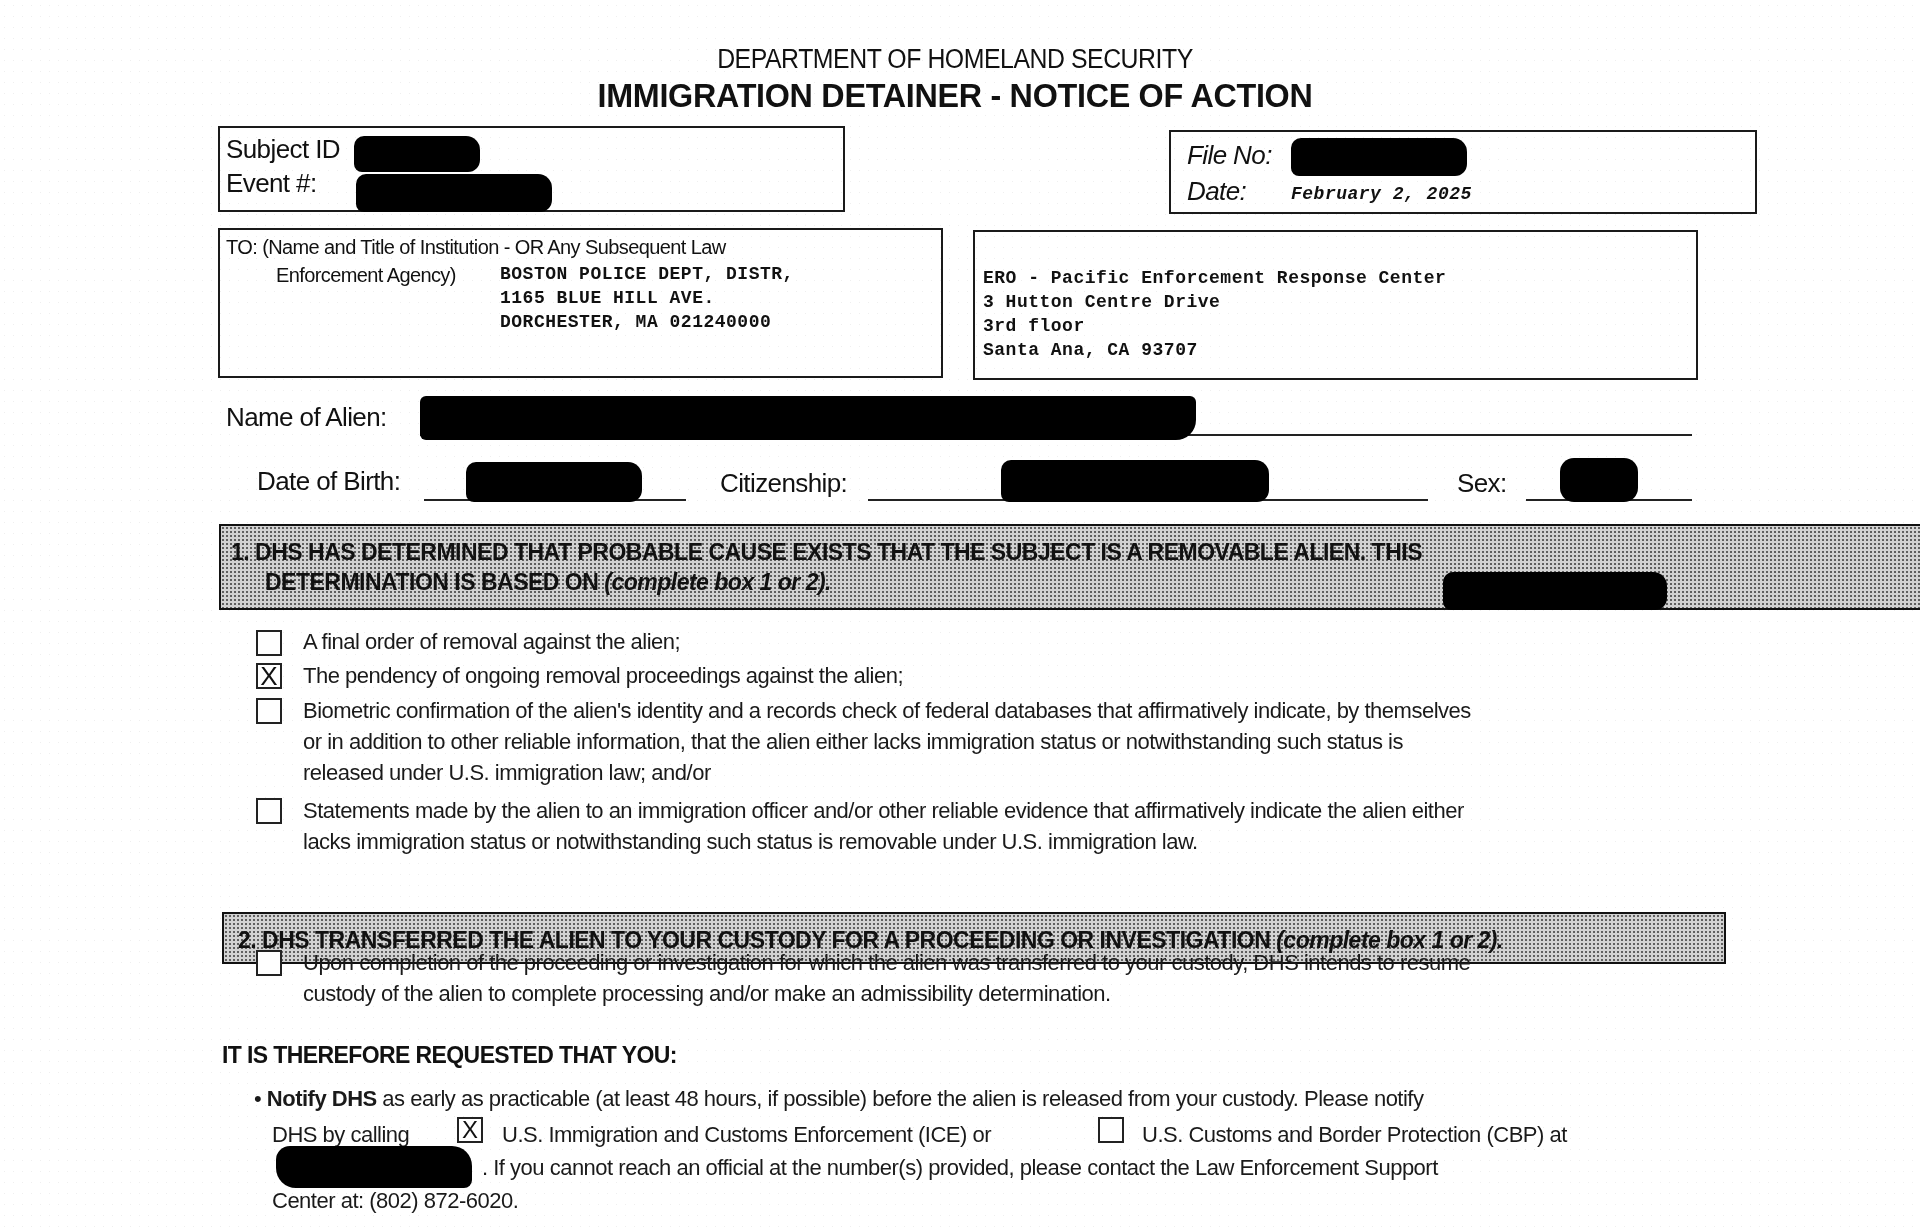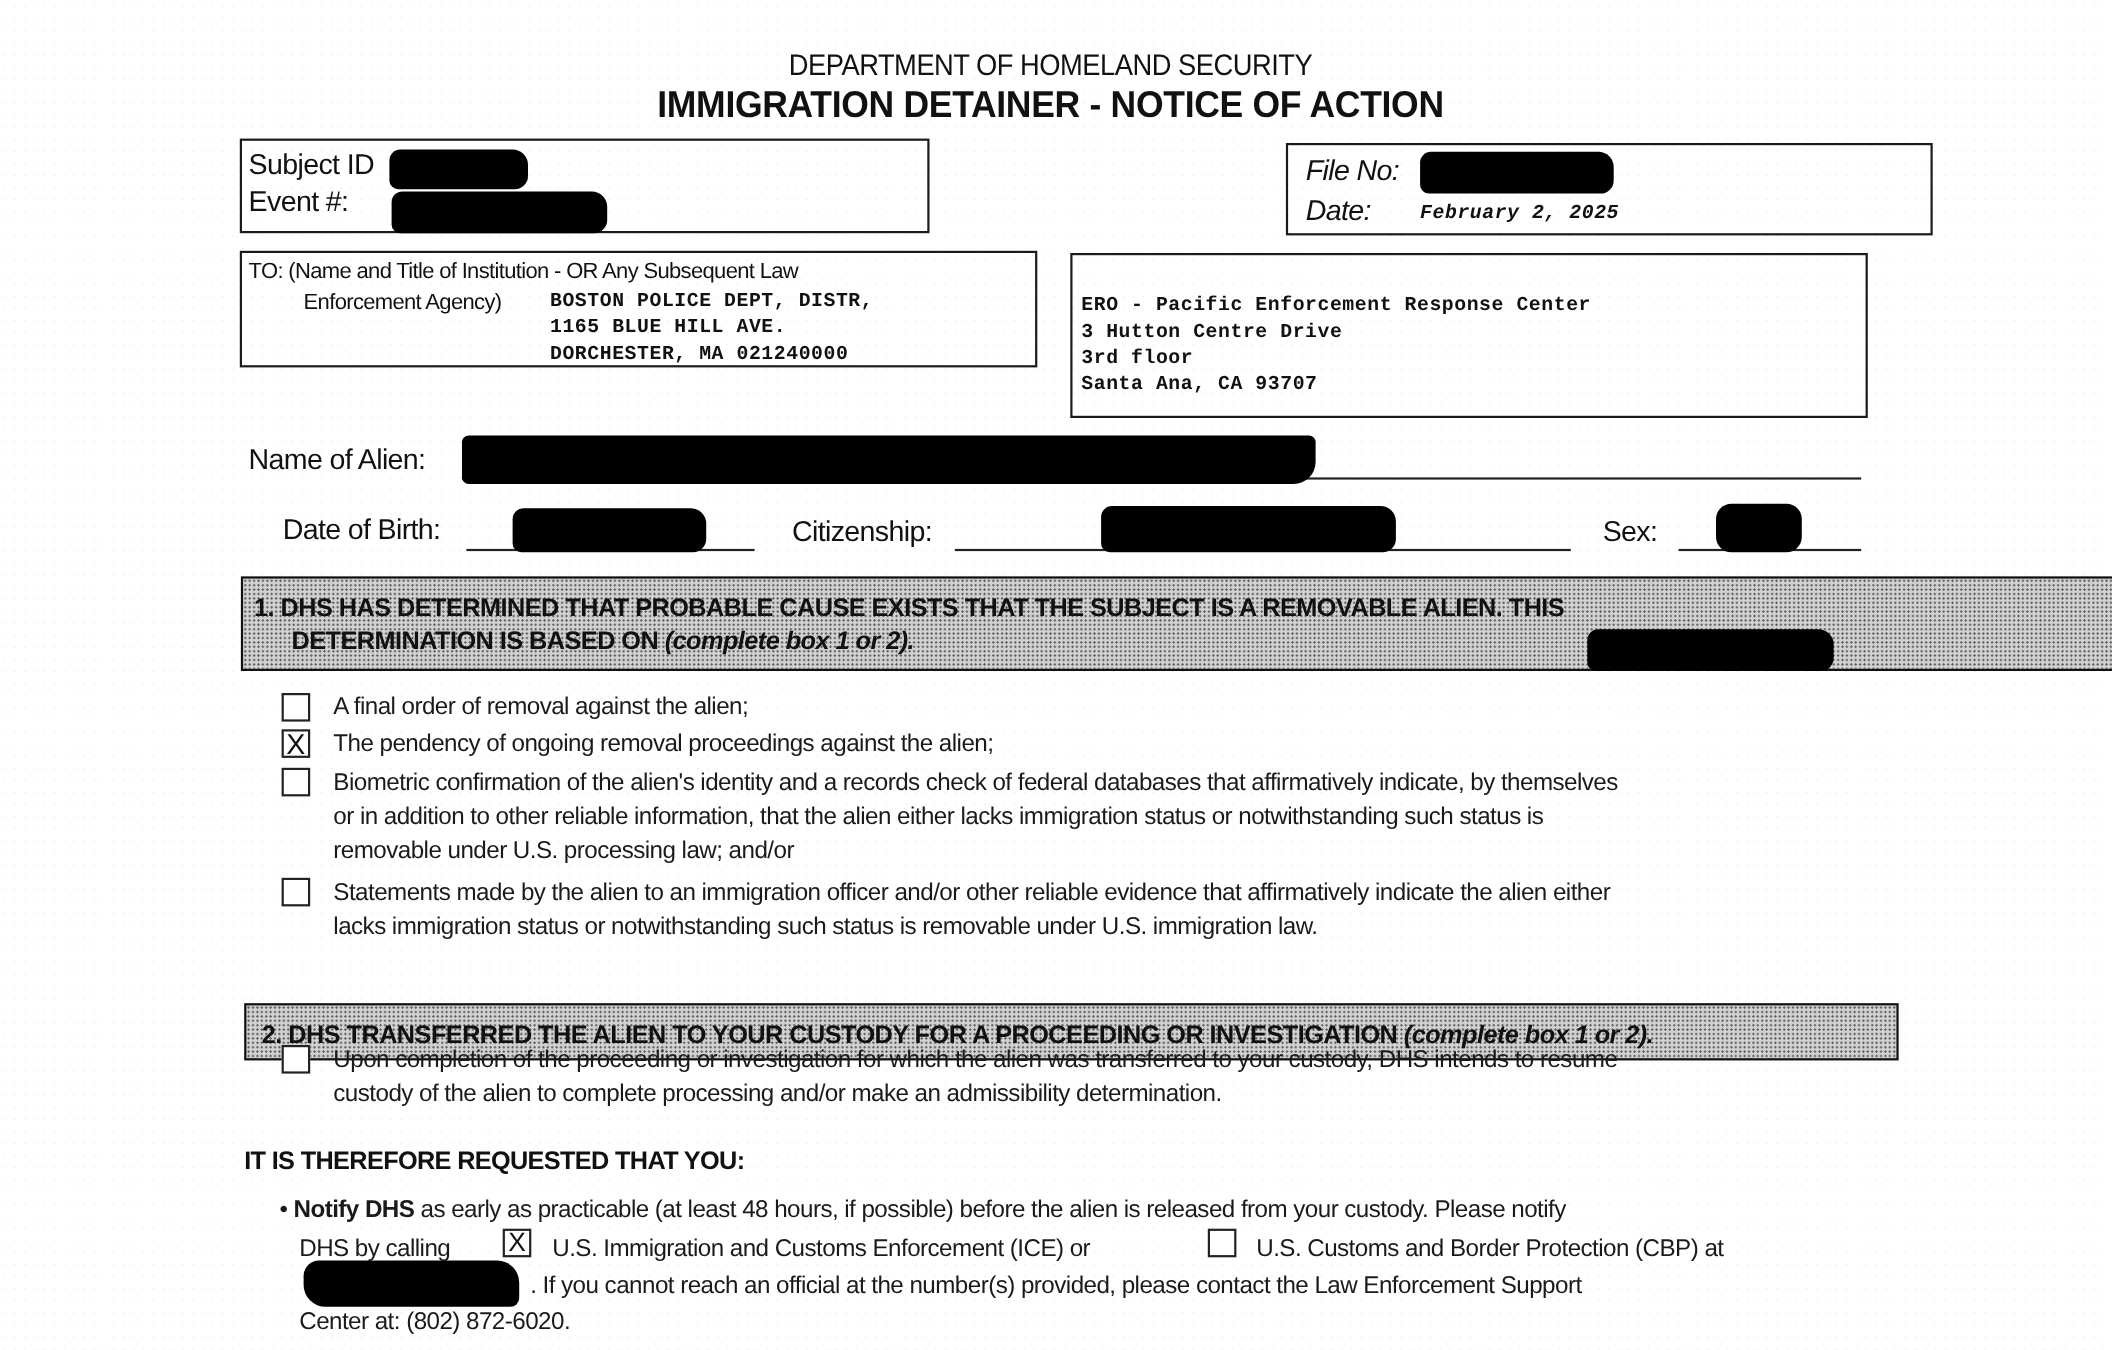--- a/index.html
+++ b/index.html
@@ -62,21 +62,21 @@
   <div class="redact" style="left:136px; top:46px; width:196px; height:38px;"></div>
 </div>
 
 <div class="box" style="left:1169px; top:130px; width:588px; height:84px;font-style:italic;">
   <div class="abs lbl" style="left:16px; top:8px;">File No:</div>
   <div class="redact" style="left:120px; top:6px; width:176px; height:38px;"></div>
   <div class="abs lbl" style="left:16px; top:44px;">Date:</div>
   <div class="abs mono" style="left:120px; top:52px;">February 2, 2025</div>
 </div>
 
-<div class="box" style="left:218px; top:228px; width:725px; height:106px;">
+<div class="box" style="left:218px; top:228px; width:725px; height:150px;">
   <div class="abs" style="left:6px; top:6px; font-size:20px; letter-spacing:-0.6px;">TO: (Name and Title of Institution - OR Any Subsequent Law</div>
   <div class="abs" style="left:56px; top:34px; font-size:20px; letter-spacing:-0.6px;">Enforcement Agency)</div>
   <div class="abs mono" style="left:280px; top:34px;">BOSTON POLICE DEPT, DISTR,</div>
   <div class="abs mono" style="left:280px; top:58px;">1165 BLUE HILL AVE.</div>
   <div class="abs mono" style="left:280px; top:82px;">DORCHESTER, MA 021240000</div>
 </div>
 
 <div class="box" style="left:973px; top:230px; width:725px; height:150px;">
   <div class="abs mono" style="left:8px; top:36px;">ERO - Pacific Enforcement Response Center</div>
   <div class="abs mono" style="left:8px; top:60px;">3 Hutton Centre Drive</div>
@@ -111,21 +111,21 @@
 
 <div class="cb" style="left:256px; top:630px;"></div>
 <div class="abs body-t" style="left:303px; top:626px;">A final order of removal against the alien;</div>
 
 <div class="cb" style="left:256px; top:663px;">X</div>
 <div class="abs body-t" style="left:303px; top:660px;">The pendency of ongoing removal proceedings against the alien;</div>
 
 <div class="cb" style="left:256px; top:698px;"></div>
 <div class="abs body-t" style="left:303px; top:695px; white-space:nowrap;">Biometric confirmation of the alien's identity and a records check of federal databases that affirmatively indicate, by themselves</div>
 <div class="abs body-t" style="left:303px; top:726px; white-space:nowrap;">or in addition to other reliable information, that the alien either lacks immigration status or notwithstanding such status is</div>
-<div class="abs body-t" style="left:303px; top:757px; white-space:nowrap;">removable under U.S. processing law; and/or</div>
+<div class="abs body-t" style="left:303px; top:757px; white-space:nowrap;">released under U.S. immigration law; and/or</div>
 
 <div class="cb" style="left:256px; top:798px;"></div>
 <div class="abs body-t" style="left:303px; top:795px; white-space:nowrap;">Statements made by the alien to an immigration officer and/or other reliable evidence that affirmatively indicate the alien either</div>
 <div class="abs body-t" style="left:303px; top:826px; white-space:nowrap;">lacks immigration status or notwithstanding such status is removable under U.S. immigration law.</div>
 
 <div class="shaded" style="left:222px; top:912px; width:1504px; height:52px;padding-left:40px;">
   <div class="abs sec-text" style="left:14px; top:12px; white-space:nowrap;">
     <span>2. DHS TRANSFERRED THE ALIEN TO YOUR CUSTODY FOR A PROCEEDING OR INVESTIGATION</span>
     <i>(complete box 1 or 2).</i>
   </div>

